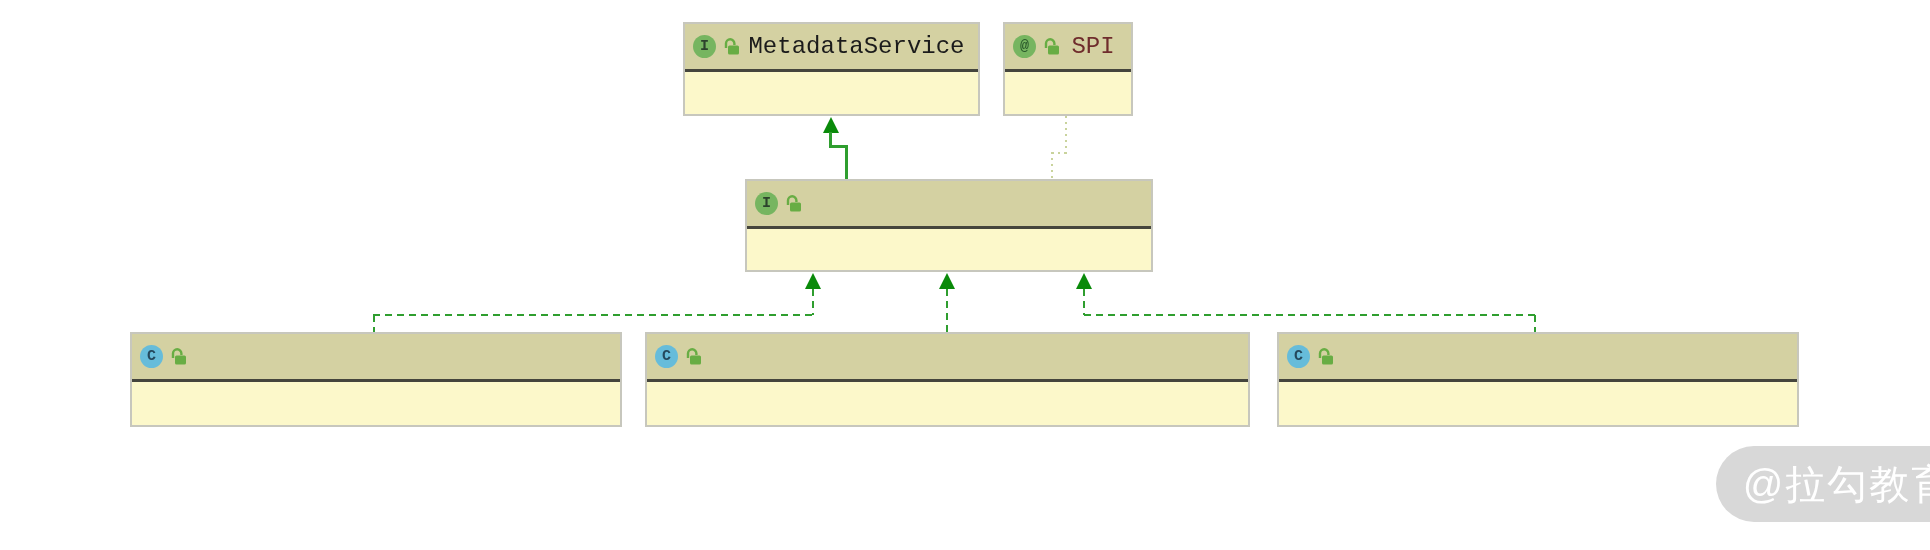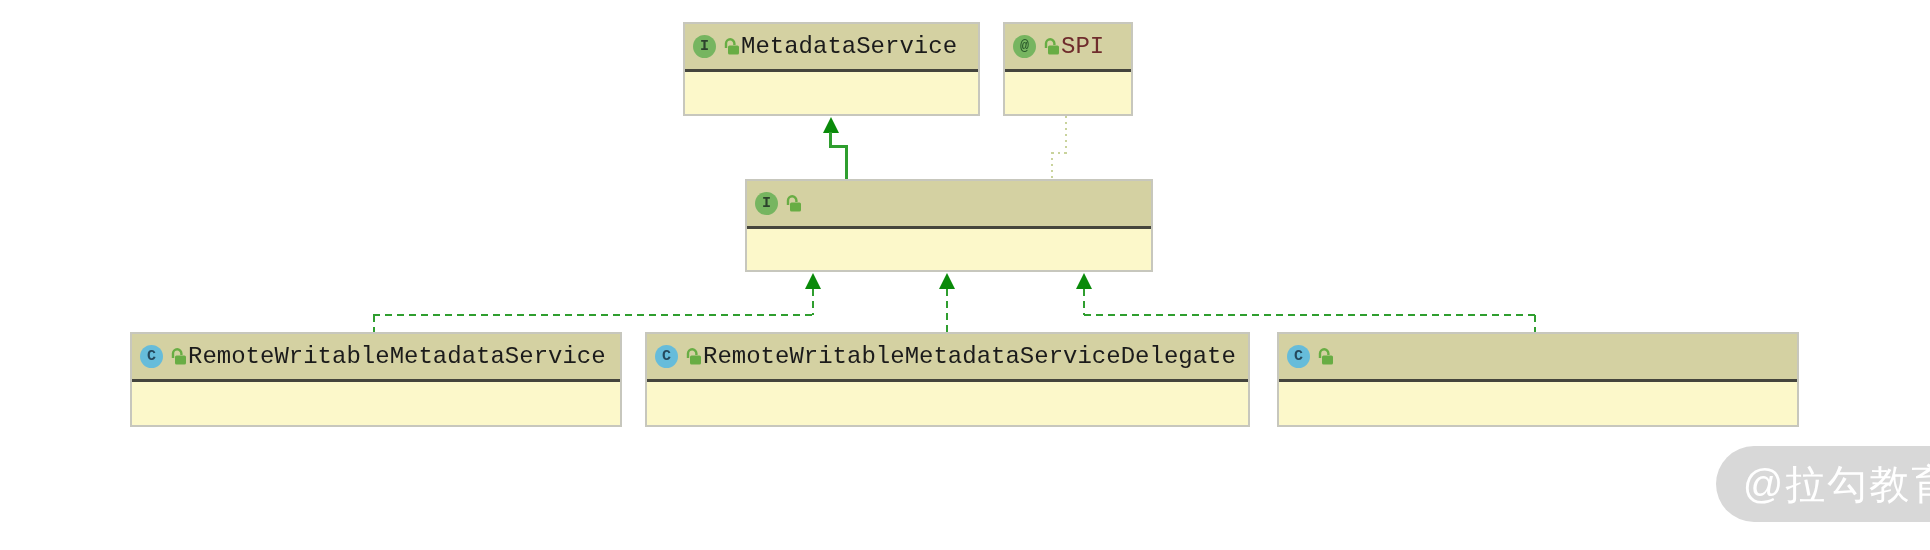--- a/index.html
+++ b/index.html
@@ -35,21 +35,21 @@
     display:flex;align-items:center;justify-content:center;
     font-size:15px;font-weight:bold;
     flex:0 0 auto;
   }
   .badge.iface{background:var(--interface_icon_bg,#76b560);color:#2c422c;}
   .badge.anno{background:var(--interface_icon_bg,#76b560);color:#2c5b2c;}
   .badge.cls{background:var(--class_icon_bg,#66bcda);color:#24485c;}
   .lock{width:19px;height:19px;margin-left:6px;flex:0 0 auto;display:block;}
   .node-label{
     flex:1 1 auto;
-    text-align:left;
+    text-align:center;
     font-size:24px;
     color:var(--class_text,#1b1b1b);
     white-space:nowrap;
     overflow:hidden;
   }
   .node-label.annotation{color:var(--annotation_text,#6f2c2c);}
   
   .seg{position:absolute;}
   .solid-v{width:3px;background:var(--edge_green,#2f9e2f);}
   .solid-h{height:3px;background:var(--edge_green,#2f9e2f);}
@@ -148,33 +148,31 @@
     <div class="node-body"></div>
   </div>
 
   <div class="node" style="left:130px;top:332px;width:492px;height:95px;">
     <div class="node-header">
       <span class="badge cls">C</span>
       <svg class="lock" viewBox="0 0 19 19">
         <path d="M4 11 V6.5 a4.2 4.2 0 0 1 8.4 0 V8" fill="none" stroke="#68ad44" stroke-width="2.4"></path>
         <rect x="6" y="8.5" width="11" height="9" rx="1.6" fill="#68ad44"></rect>
       </svg>
-      <span class="node-label">RemoteWritableMetadataService</span>
     </div>
     <div class="node-body"></div>
   </div>
 
   <div class="node" style="left:645px;top:332px;width:605px;height:95px;">
     <div class="node-header">
       <span class="badge cls">C</span>
       <svg class="lock" viewBox="0 0 19 19">
         <path d="M4 11 V6.5 a4.2 4.2 0 0 1 8.4 0 V8" fill="none" stroke="#68ad44" stroke-width="2.4"></path>
         <rect x="6" y="8.5" width="11" height="9" rx="1.6" fill="#68ad44"></rect>
       </svg>
-      <span class="node-label">RemoteWritableMetadataServiceDelegate</span>
     </div>
     <div class="node-body"></div>
   </div>
 
   <div class="node" style="left:1277px;top:332px;width:522px;height:95px;">
     <div class="node-header">
       <span class="badge cls">C</span>
       <svg class="lock" viewBox="0 0 19 19">
         <path d="M4 11 V6.5 a4.2 4.2 0 0 1 8.4 0 V8" fill="none" stroke="#68ad44" stroke-width="2.4"></path>
         <rect x="6" y="8.5" width="11" height="9" rx="1.6" fill="#68ad44"></rect>

